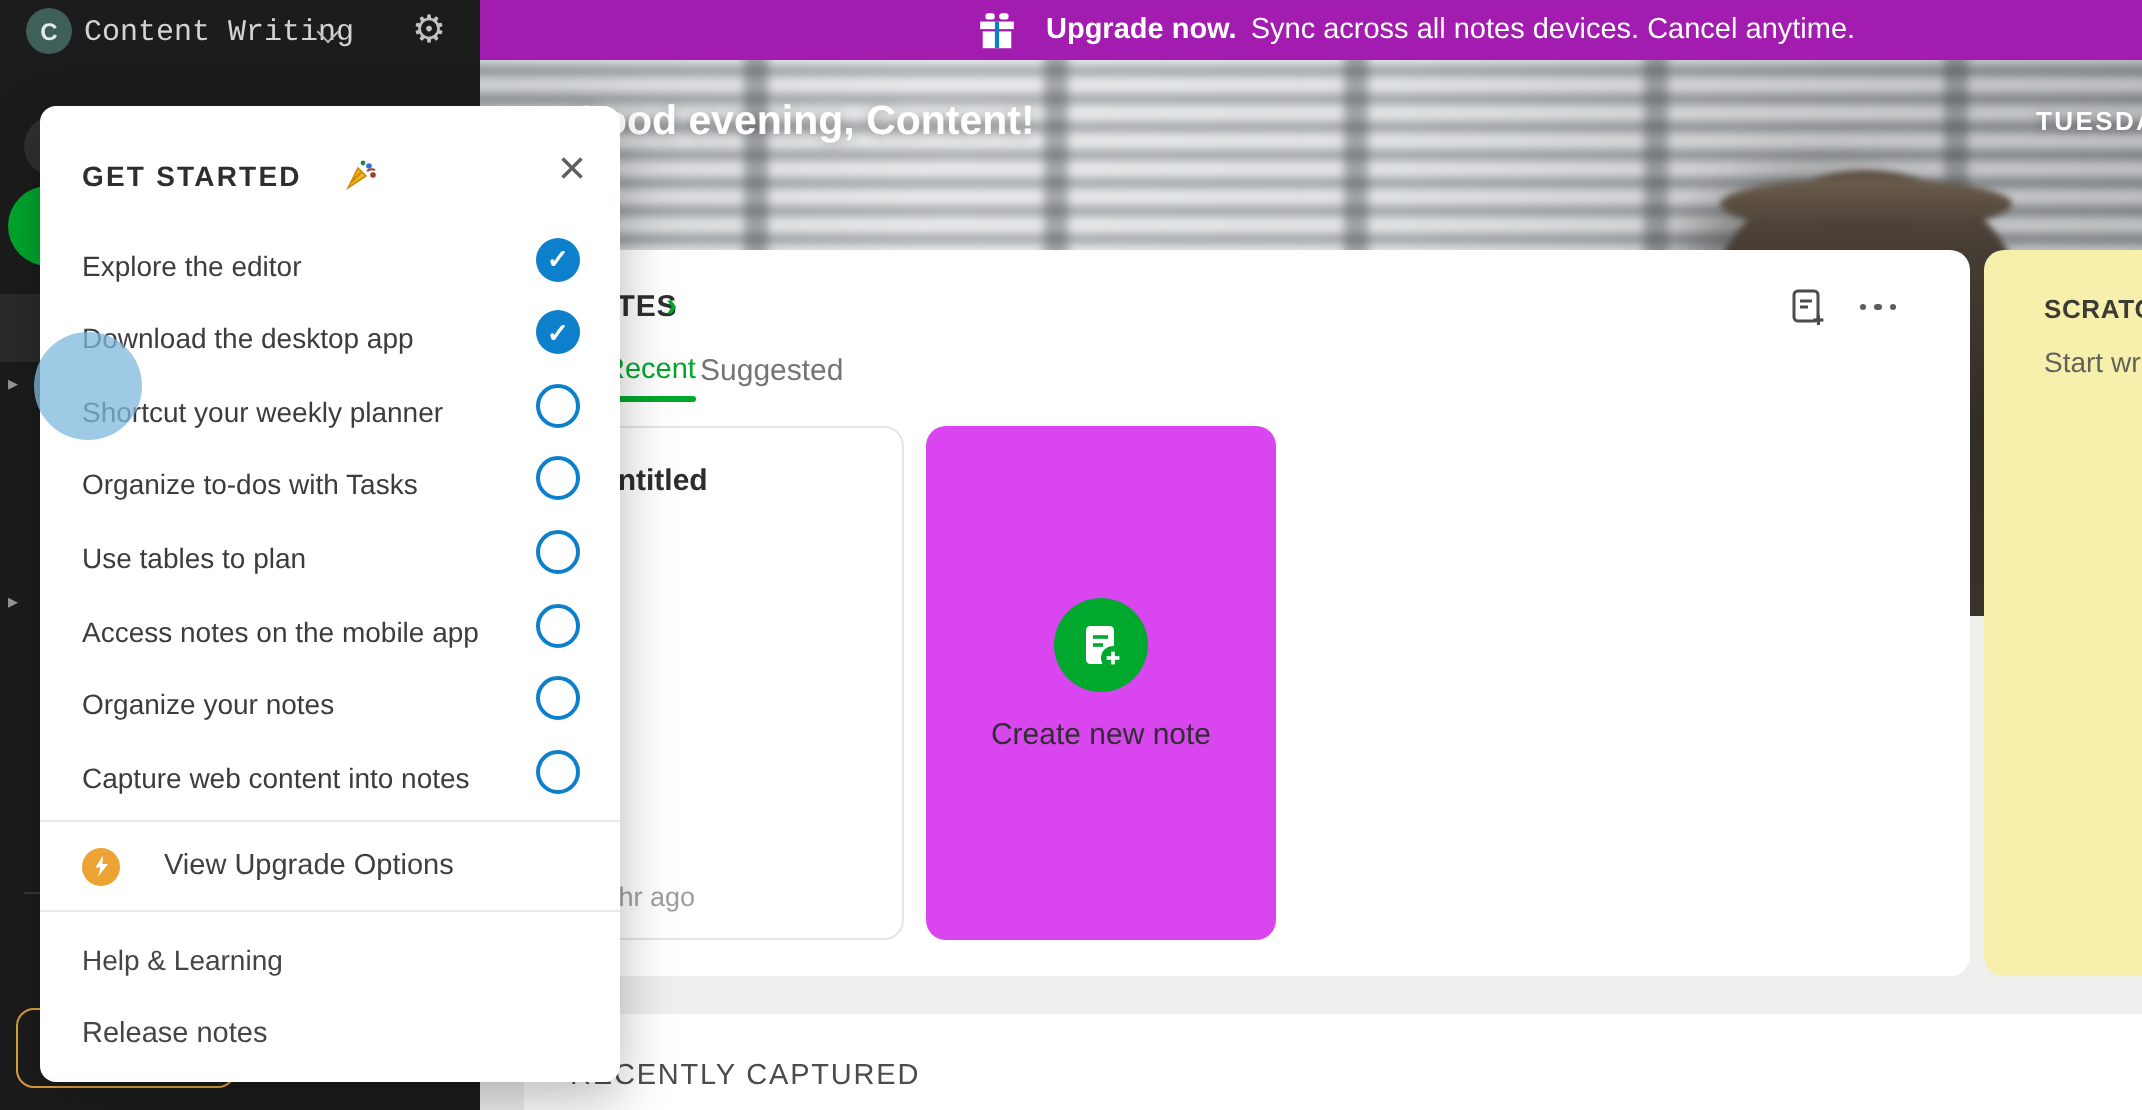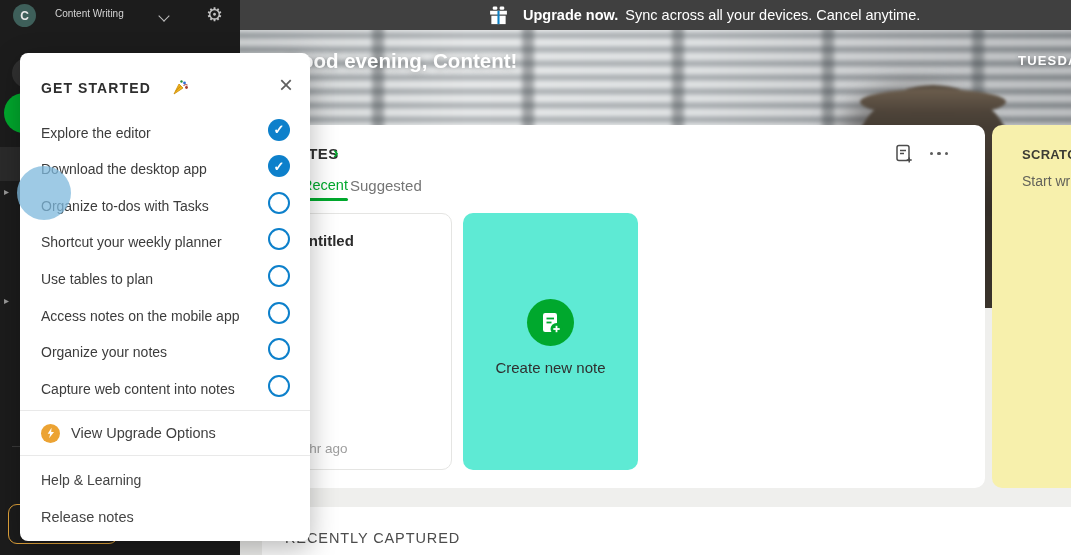--- a/index.html
+++ b/index.html
@@ -1,21 +1,21 @@
 <!DOCTYPE html>
 <html><head>
 <meta charset="utf-8">
 <style>
   * { margin:0; padding:0; box-sizing:border-box; }
   html,body { width:1071px; height:555px; overflow:hidden; }
   body { font-family:"Liberation Sans", sans-serif; }
   .screen { position:relative; width:1071px; height:555px; overflow:hidden; background:#efefed; }
 
   
-  .banner { position:absolute; left:240px; top:0; width:831px; height:30px; background:#404040; }
+  .banner { position:absolute; left:240px; top:0; width:831px; height:30px; background:#a21caf; }
   .banner-inner { position:absolute; left:248px; top:0; height:30px; display:flex; align-items:center; }
   .gift-icon { width:21px; height:21px; margin-right:14px; }
   .banner-bold { color:#fff; font-size:14.5px; font-weight:700; white-space:nowrap; }
   .banner-text { color:#fff; font-size:14.5px; margin-left:7px; white-space:nowrap; }
 
   
   .hero { position:absolute; left:240px; top:30px; width:831px; height:278px; overflow:hidden; background:#aeb3b6; }
   .hero-blinds { position:absolute; inset:-6px; filter:blur(2.5px);
     background:
       repeating-linear-gradient(90deg, rgba(60,66,70,0) 0 138px, rgba(60,66,70,0.40) 138px 150px),
@@ -42,39 +42,39 @@
   .notes-tools { position:absolute; right:35px; top:18px; display:flex; align-items:center; gap:14px; }
   .dots { display:flex; gap:4px; align-items:center; padding:4px 2px; }
   .dots i { width:3.5px; height:3.5px; border-radius:50%; background:#5c5c5c; }
   .tab-recent { position:absolute; left:40px; top:52px; font-size:14.5px; color:#00a82d; }
   .tab-underline { position:absolute; left:38px; top:73px; width:48px; height:3px; border-radius:2px; background:#00a82d; }
   .tab-suggested { position:absolute; left:88px; top:52px; font-size:15px; color:#757575; }
   .note-card { position:absolute; left:15px; top:88px; width:175px; height:257px; background:#fff;
     border:1px solid #e5e5e3; border-radius:10px; }
   .note-card-title { position:absolute; left:20px; top:18px; font-size:15px; font-weight:700; color:#2d2d2d; }
   .note-card-time { position:absolute; left:20px; bottom:13px; font-size:13.5px; color:#9e9e9e; }
-  .create-card { position:absolute; left:201px; top:88px; width:175px; height:257px; background:#5eead4; border-radius:10px; cursor:pointer; }
+  .create-card { position:absolute; left:201px; top:88px; width:175px; height:257px; background:#d946ef; border-radius:10px; cursor:pointer; }
   .create-circle { position:absolute; left:64px; top:86px; width:47px; height:47px; border-radius:50%; background:#00a82d;
     display:flex; align-items:center; justify-content:center; }
   .create-label { position:absolute; left:0; right:0; top:146px; text-align:center; font-size:15px; color:#2f2f2f; }
 
   
   .scratchpad { position:absolute; left:992px; top:125px; width:96px; height:363px; background:#f7f0ac; border-radius:10px; }
   .scratch-title { position:absolute; left:30px; top:22px; font-size:13px; font-weight:700; letter-spacing:0.3px; color:#3c3c34; white-space:nowrap; }
   .scratch-text { position:absolute; left:30px; top:48px; font-size:14px; color:#63635a; white-space:nowrap; }
 
   
   .captured { position:absolute; left:262px; top:507px; width:826px; height:60px; background:#fff; border-radius:10px 10px 0 0; }
   .captured-title { position:absolute; left:23px; top:23px; font-size:14.5px; font-weight:500; letter-spacing:0.9px; color:#4c4c4c; white-space:nowrap; }
 
   
   .sidebar { position:absolute; left:0; top:0; width:240px; height:555px; background:#1c1c1c; }
   .avatar { position:absolute; left:13px; top:4px; width:23px; height:23px; border-radius:50%; background:#3e5f5a;
     color:#e8e8e8; font-size:12px; font-weight:700; display:flex; align-items:center; justify-content:center; }
-  .ws-name { position:absolute; left:55px; top:8px; font-size:10px; font-weight:500; color:#d4d4d4; }
+  .ws-name { position:absolute; left:42px; top:8px; font-size:15px; font-weight:500; color:#d4d4d4;font-family:Liberation Mono, monospace; }
   .ws-chevron { position:absolute; left:160px; top:12px; width:8px; height:8px; border-right:1.8px solid #bdbdbd;
     border-bottom:1.8px solid #bdbdbd; transform:rotate(45deg); }
   .gear { position:absolute; left:206px; top:3px; font-size:19px; color:#c2c2c2; cursor:pointer; }
   .sb-search { position:absolute; left:12px; top:58px; width:216px; height:30px; border-radius:16px; background:#313131; }
   .sb-new { position:absolute; left:4px; top:93px; width:40px; height:40px; border-radius:50%; background:#00a82d; }
   .sb-hover-row { position:absolute; left:0; top:147px; width:240px; height:34px; background:#2b2b2b; }
   .sb-arrow1 { position:absolute; left:4px; top:186px; color:#9a9a9a; font-size:10px; }
   .sb-arrow2 { position:absolute; left:4px; top:295px; color:#9a9a9a; font-size:10px; }
   .sb-divider { position:absolute; left:12px; top:446px; width:216px; height:1px; background:#3a3a3a; }
   .sb-yellow-btn { position:absolute; left:8px; top:504px; width:110px; height:40px; border:1.5px solid #e2a43b; border-radius:9px; background:transparent; }
@@ -85,21 +85,21 @@
   .gs-header { position:absolute; left:21px; top:26px; display:flex; align-items:center; gap:21px; }
   .gs-title { font-size:14px; font-weight:700; letter-spacing:1.1px; color:#2e2e2e; }
   .gs-close { position:absolute; right:13px; top:18px; font-size:24px; font-weight:300; color:#606060; line-height:1; cursor:pointer; padding:2px 4px; }
   .gs-items { position:absolute; left:0; top:51px; width:100%; }
   .gs-row { position:relative; height:36.6px; display:flex; align-items:flex-end; padding:0 20px 0 21px; cursor:pointer; }
   .gs-label { flex:1; font-size:14px; color:#3c3c3c; }
   .gs-check { width:22px; height:22px; border-radius:50%; flex:0 0 auto; display:flex; align-items:center; justify-content:center; }
   .gs-check.checked { background:#0d80cb; color:#fff; font-size:13px; font-weight:700; }
   .gs-check.unchecked { background:#fff; border:2.5px solid #0d80cb; }
   .gs-div1 { position:absolute; left:0; top:357px; width:100%; height:1px; background:#e9e9e9; }
-  .gs-upgrade { position:absolute; left:21px; top:367px; height:26px; display:flex; align-items:center; gap:11px; cursor:pointer; }
+  .gs-upgrade { position:absolute; left:21px; top:367px; height:26px; display:flex; align-items:center; gap:22px; cursor:pointer; }
   .bolt-circle { width:19px; height:19px; border-radius:50%; background:#eca333; display:flex; align-items:center; justify-content:center; }
   .gs-upgrade-label { font-size:14.5px; color:#3f3f3f; }
   .gs-div2 { position:absolute; left:0; top:402px; width:100%; height:1px; background:#e9e9e9; }
   .gs-help { position:absolute; left:21px; top:419px; font-size:14px; color:#454545; cursor:pointer; }
   .gs-release { position:absolute; left:21px; top:456px; font-size:14.5px; color:#454545; cursor:pointer; }
 
   
   .click-indicator { position:absolute; left:17px; top:166px; width:54px; height:54px; border-radius:50%;
     background:rgba(125,184,220,0.75); pointer-events:none; }
 </style>
@@ -111,21 +111,21 @@
   <div class="banner">
     <div class="banner-inner">
       <svg class="gift-icon" viewBox="0 0 20 20">
         <rect x="2" y="5.5" width="16" height="3.6" fill="#fff"></rect>
         <rect x="3.2" y="10.2" width="13.6" height="8" fill="#fff"></rect>
         <rect x="9" y="5.5" width="2" height="12.7" fill="#0b80c5"></rect>
         <rect x="4.5" y="1.5" width="4.4" height="3" rx="1.2" fill="#fff"></rect>
         <rect x="11.1" y="1.5" width="4.4" height="3" rx="1.2" fill="#fff"></rect>
       </svg>
       <span class="banner-bold">Upgrade now.</span>
-      <span class="banner-text">Sync across all your devices. Cancel anytime.</span>
+      <span class="banner-text">Sync across all notes devices. Cancel anytime.</span>
     </div>
 
   </div>
 
   <div class="hero">
     <div class="hero-blinds"></div>
     <div class="hero-table"></div>
     <div class="cup"></div>
     <div class="greeting">Good evening, Content!</div>
     <div class="hero-date">TUESDAY</div>
@@ -212,25 +212,25 @@
     <div class="gs-items">
       <div class="gs-row">
         <span class="gs-label">Explore the editor</span>
         <span class="gs-check checked">✓</span>
       </div>
       <div class="gs-row">
         <span class="gs-label">Download the desktop app</span>
         <span class="gs-check checked">✓</span>
       </div>
       <div class="gs-row">
+        <span class="gs-label">Shortcut your weekly planner</span>
+        <span class="gs-check unchecked"></span>
+      </div>
+      <div class="gs-row">
         <span class="gs-label">Organize to-dos with Tasks</span>
-        <span class="gs-check unchecked"></span>
-      </div>
-      <div class="gs-row">
-        <span class="gs-label">Shortcut your weekly planner</span>
         <span class="gs-check unchecked"></span>
       </div>
       <div class="gs-row">
         <span class="gs-label">Use tables to plan</span>
         <span class="gs-check unchecked"></span>
       </div>
       <div class="gs-row">
         <span class="gs-label">Access notes on the mobile app</span>
         <span class="gs-check unchecked"></span>
       </div>

